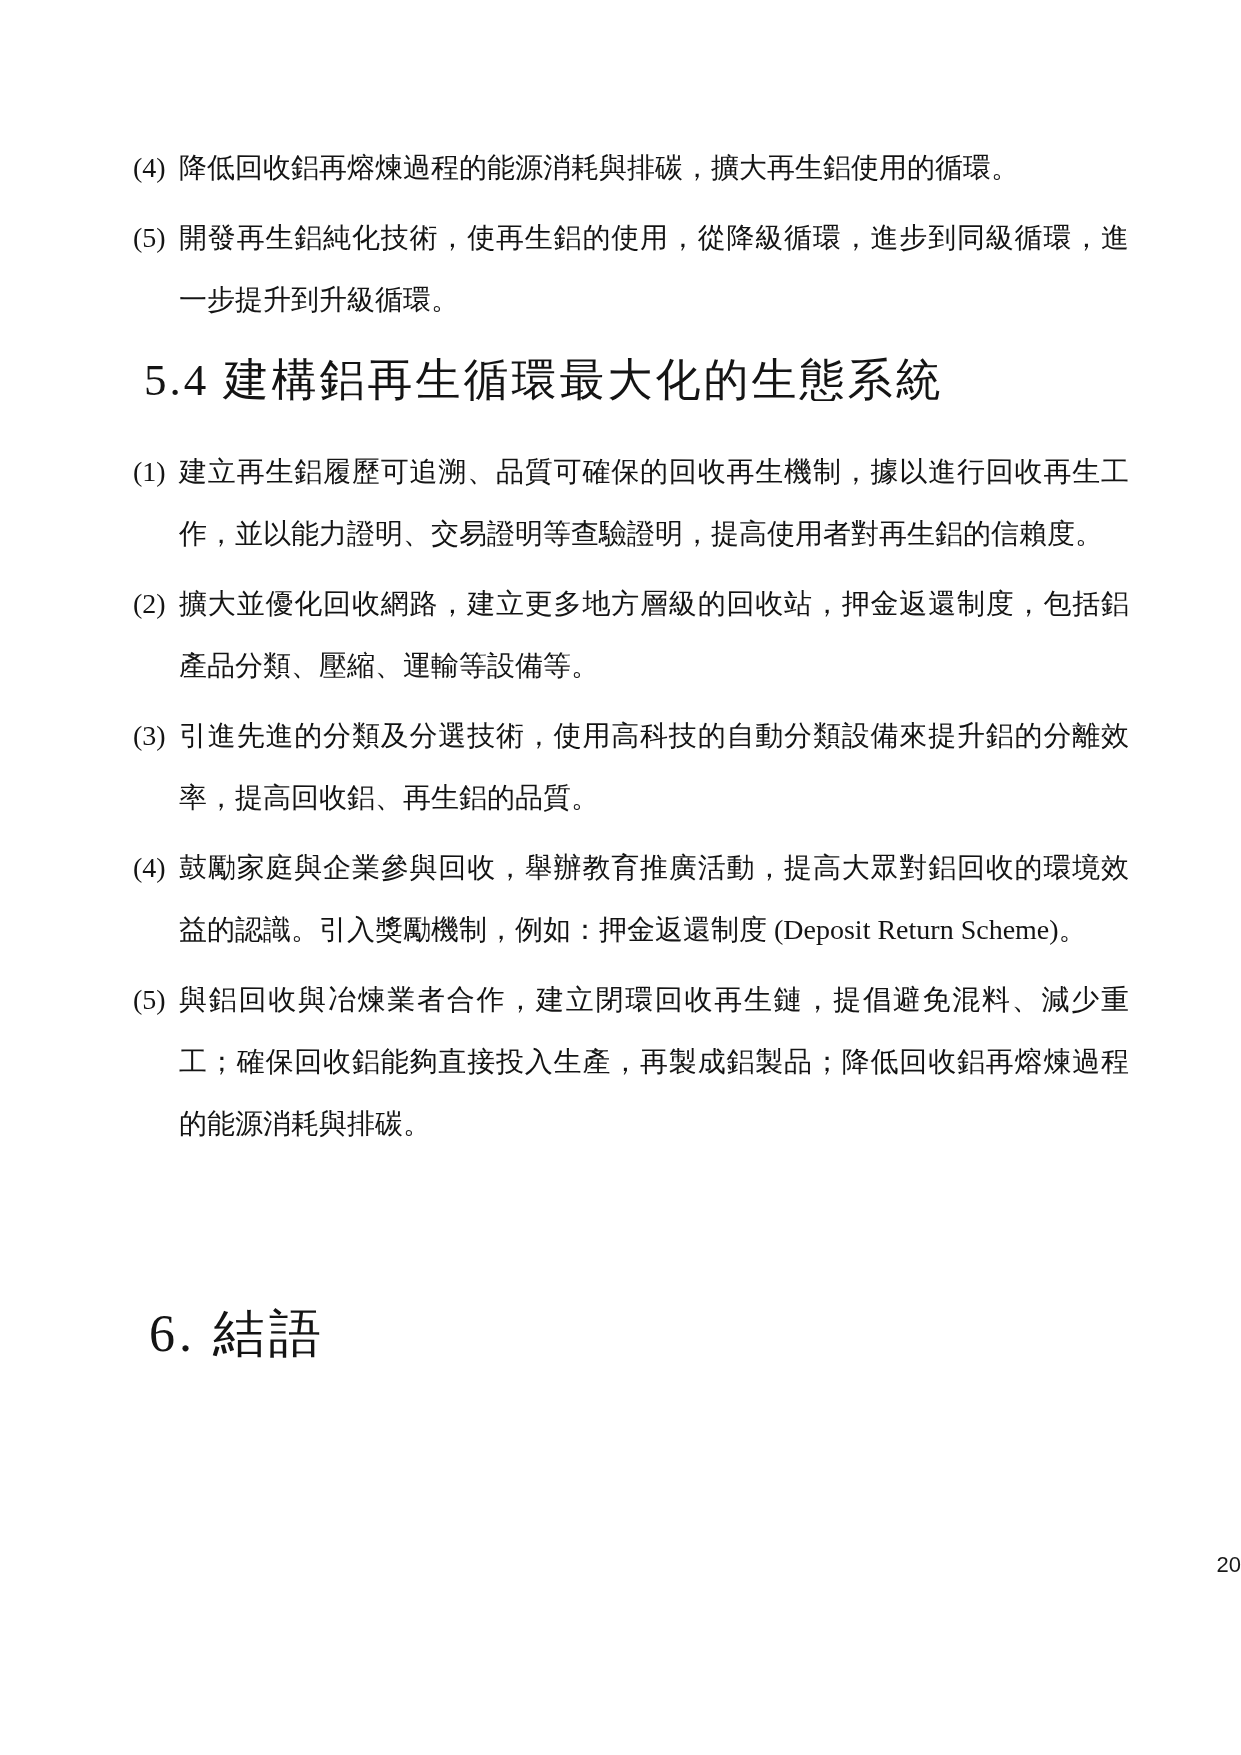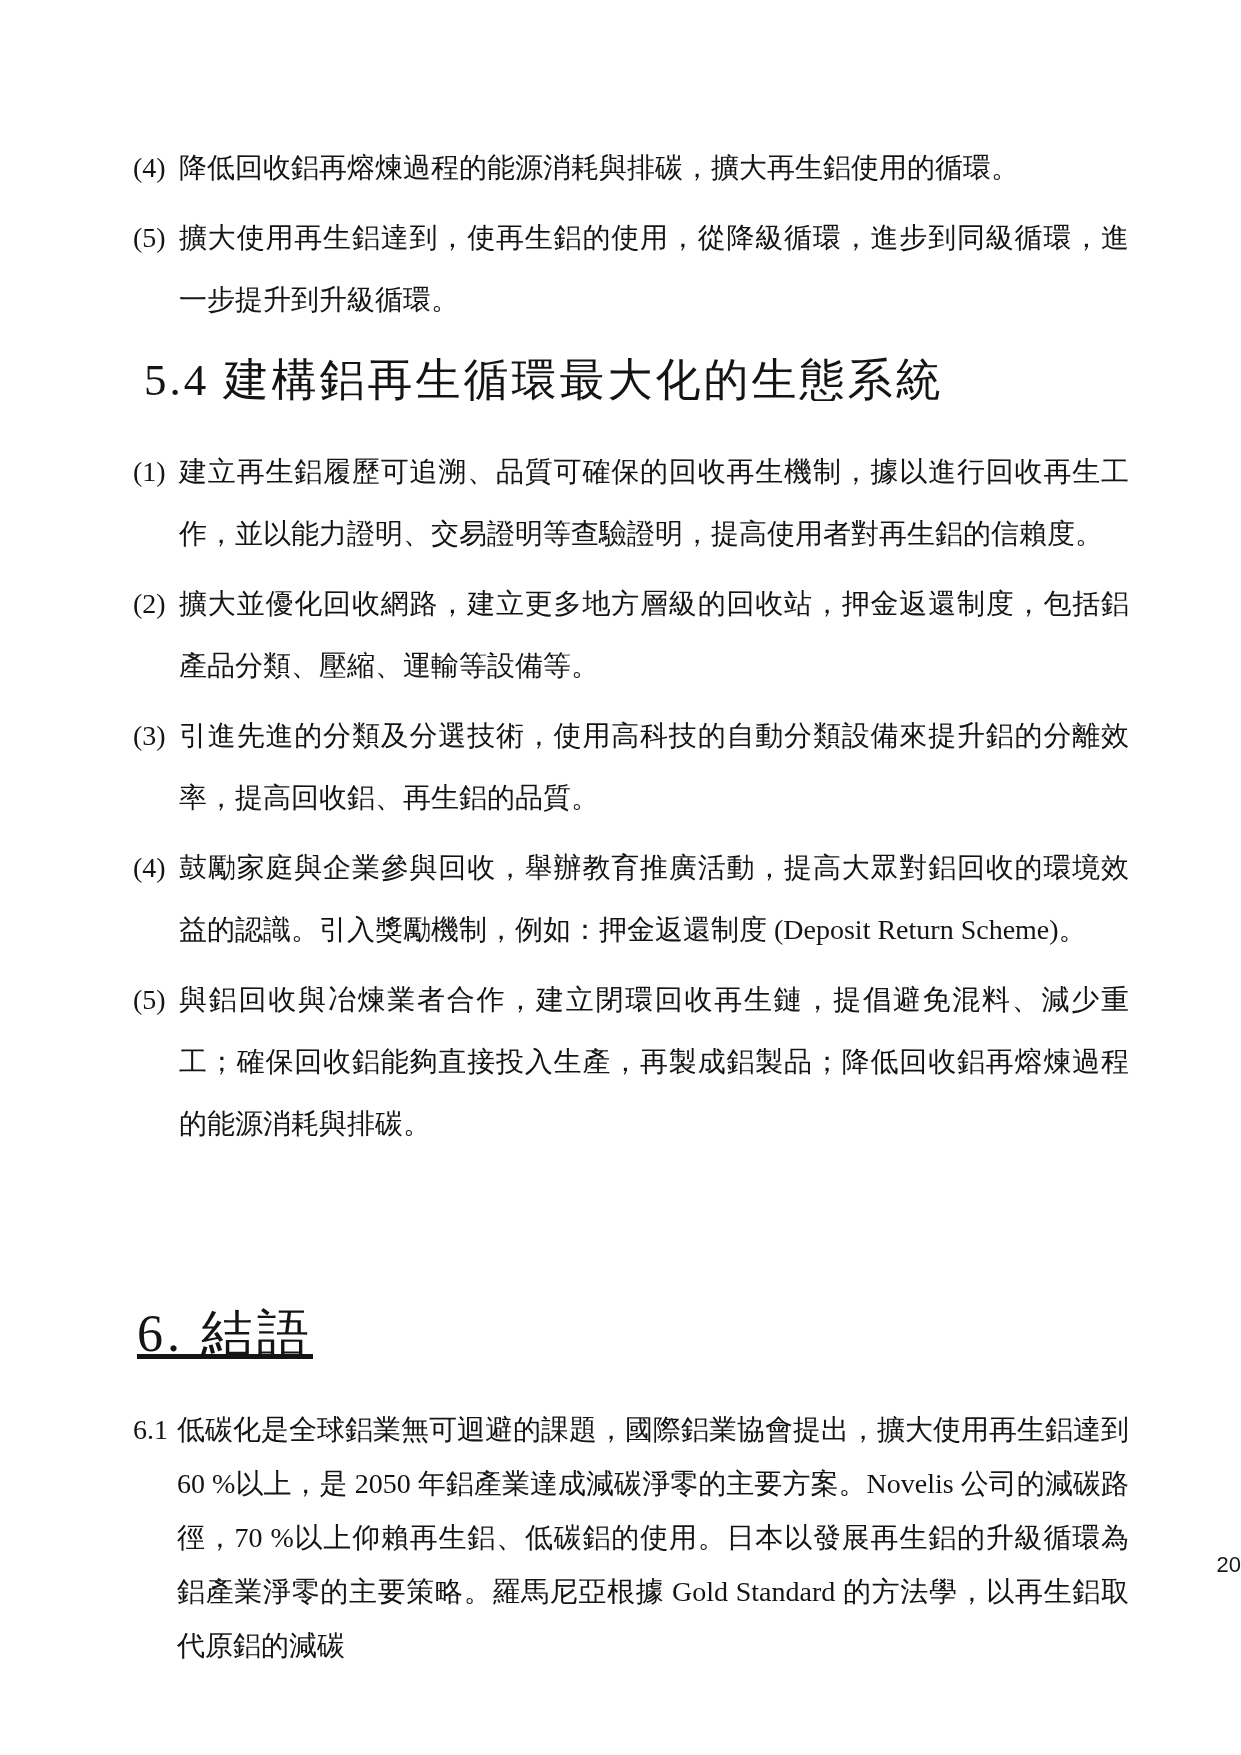--- a/index.html
+++ b/index.html
@@ -43,23 +43,22 @@
     font-size: 45px;
     font-weight: normal;
     letter-spacing: 3px;
     margin: 20px 0 32px 11px;
     line-height: 58px;
   }
   .heading-6 {
     font-size: 52px;
     font-weight: normal;
     letter-spacing: 4px;
-    margin: 148px 0 38px 4px;
+    margin: 148px 0 38px 16px;
     line-height: 62px;
-    text-decoration: underline;
   }
   .closing-para {
     line-height: 54px;
     margin-bottom: 0;
   }
   .closing-para .marker {
     min-width: 44px;
   }
   .page-number {
     position: absolute;
@@ -77,21 +76,21 @@
 
 <div class="page">
 
   <div class="item body-item">
     <span class="marker">(4)</span>
     <div class="itext">降低回收鋁再熔煉過程的能源消耗與排碳，擴大再生鋁使用的循環。</div>
   </div>
 
   <div class="item body-item">
     <span class="marker">(5)</span>
-    <div class="itext">擴大使用再生鋁達到，使再生鋁的使用，從降級循環，進步到同級循環，進一步提升到升級循環。</div>
+    <div class="itext">開發再生鋁純化技術，使再生鋁的使用，從降級循環，進步到同級循環，進一步提升到升級循環。</div>
   </div>
 
   <h2 class="heading-54">5.4 建構鋁再生循環最大化的生態系統</h2>
 
   <div class="item body-item">
     <span class="marker">(1)</span>
     <div class="itext">建立再生鋁履歷可追溯、品質可確保的回收再生機制，據以進行回收再生工作，並以能力證明、交易證明等查驗證明，提高使用者對再生鋁的信賴度。</div>
   </div>
 
   <div class="item body-item">
@@ -109,20 +108,16 @@
     <div class="itext">鼓勵家庭與企業參與回收，舉辦教育推廣活動，提高大眾對鋁回收的環境效益的認識。引入獎勵機制，例如：押金返還制度 (Deposit Return Scheme)。</div>
   </div>
 
   <div class="item body-item">
     <span class="marker">(5)</span>
     <div class="itext">與鋁回收與冶煉業者合作，建立閉環回收再生鏈，提倡避免混料、減少重工；確保回收鋁能夠直接投入生產，再製成鋁製品；降低回收鋁再熔煉過程的能源消耗與排碳。</div>
   </div>
 
   <h1 class="heading-6">6. 結語</h1>
 
-  <div class="item closing-para">
-    <span class="marker">6.1</span>
-    <div class="itext">低碳化是全球鋁業無可迴避的課題，國際鋁業協會提出，擴大使用再生鋁達到 60 %以上，是 2050 年鋁產業達成減碳淨零的主要方案。Novelis 公司的減碳路徑，70 %以上仰賴再生鋁、低碳鋁的使用。日本以發展再生鋁的升級循環為鋁產業淨零的主要策略。羅馬尼亞根據 Gold Standard 的方法學，以再生鋁取代原鋁的減碳</div>
-  </div>
 
   <div class="page-number">20</div>
 
 </div>
 
 </body></html>

